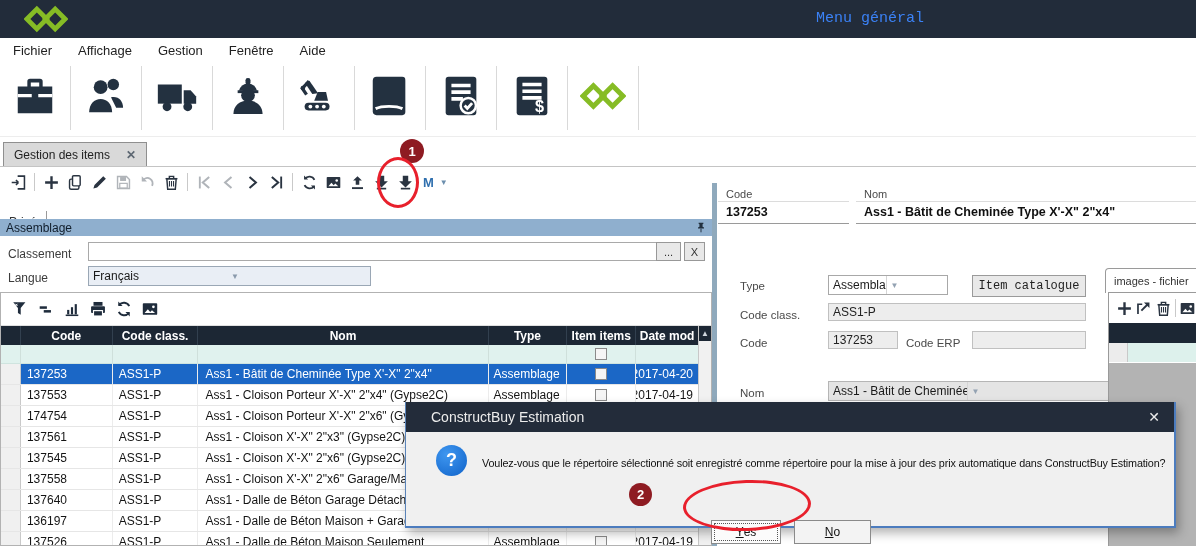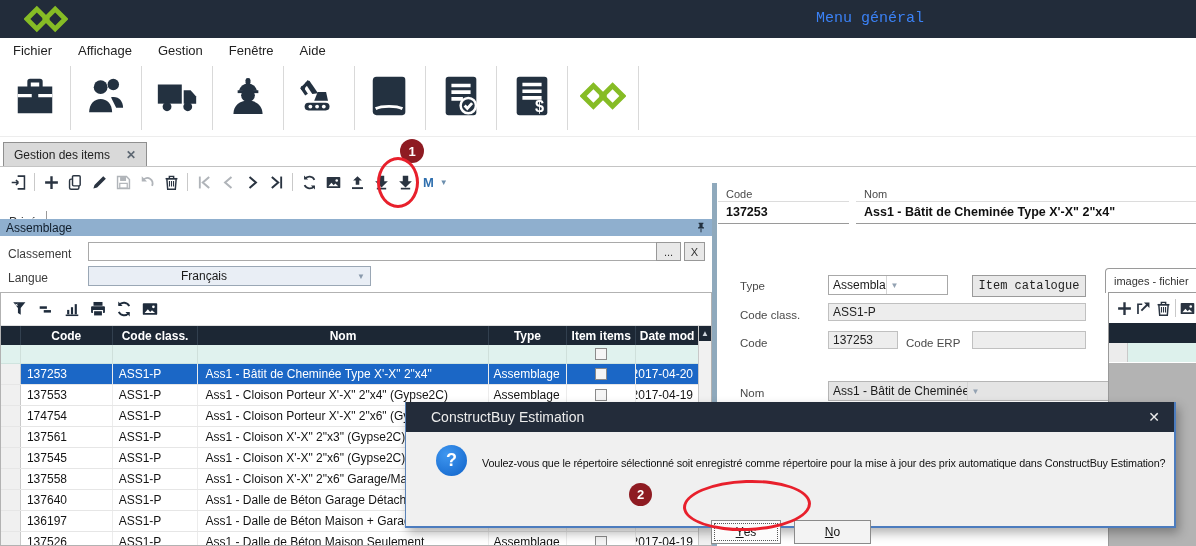--- a/index.html
+++ b/index.html
@@ -54,21 +54,21 @@
   .classement-label{left:8px;top:247px;}
   .cls-input{left:88px;top:242px;width:563px;height:17px;border:1px solid #a9a9a9;background:#fff;
              font-size:12px;padding:0 3px;}
   .btn-sq{position:absolute;top:242px;height:19px;background:#e8e8e8;border:1px solid #989898;
           font-size:11px;color:#333;display:flex;align-items:center;justify-content:center;box-sizing:border-box;}
   .btn-dots{left:656px;width:25px;}
   .btn-x{left:684px;width:21px;}
   .langue-label{left:8px;top:271px;}
   .lang-select{left:88px;top:266px;width:283px;height:20px;border:1px solid #9aa7b5;background:#e9eef5;
                display:flex;align-items:center;box-sizing:border-box;}
-  .lang-select span{font-size:12px;color:#1a1a1a;padding-left:4px;flex:1;text-align:right;}
+  .lang-select span{font-size:12px;color:#1a1a1a;padding-left:4px;flex:1;}
   .lang-select .caret{font-size:8px;color:#8a9aac;padding-right:5px;}
 
   
   .tablewrap{left:0;top:292px;width:712px;height:254px;border:1px solid #b2b2b2;box-sizing:border-box;background:#fff;}
   .ftoolbar{height:32px;display:flex;align-items:center;padding-left:6px;border-bottom:1px solid #e0e0e0;}
   .ft-btn{width:26px;height:24px;display:flex;align-items:center;justify-content:center;color:#1f2c3c;}
   .ft-btn svg{width:18px;height:18px;}
   .grid{position:absolute;left:0;top:33px;right:12px;bottom:0;overflow:hidden;}
   .ghead{display:flex;height:19px;background:#1c2734;}
   .ghead .hc{color:#fff;font-size:12px;font-weight:bold;display:flex;align-items:center;justify-content:center;

